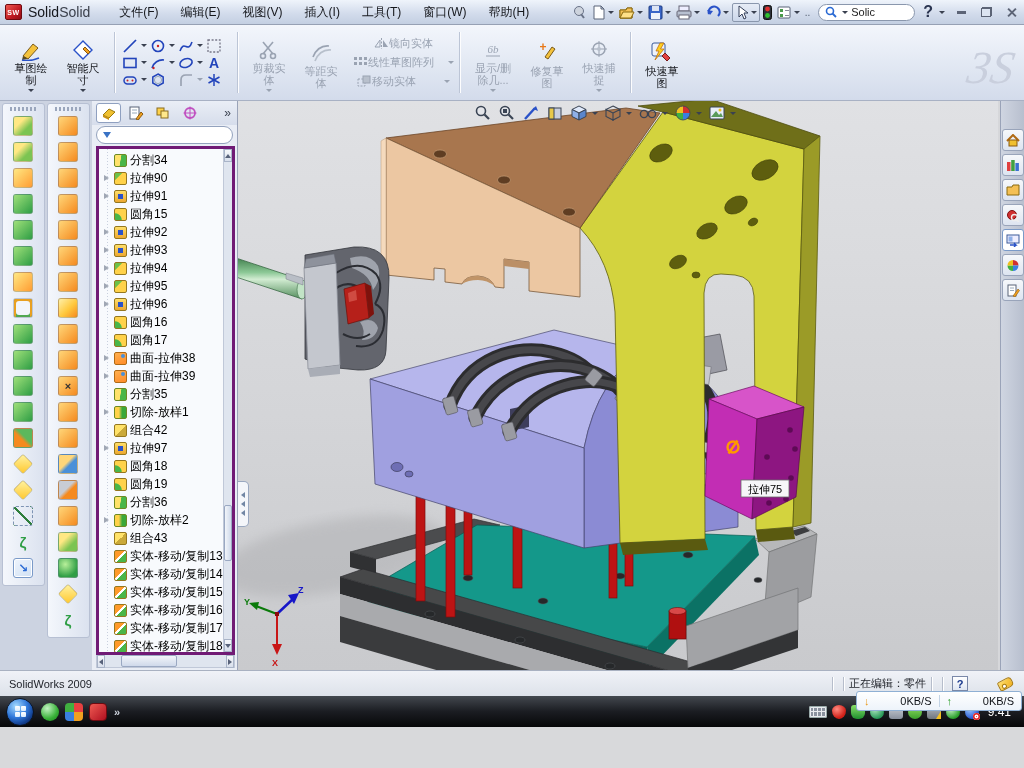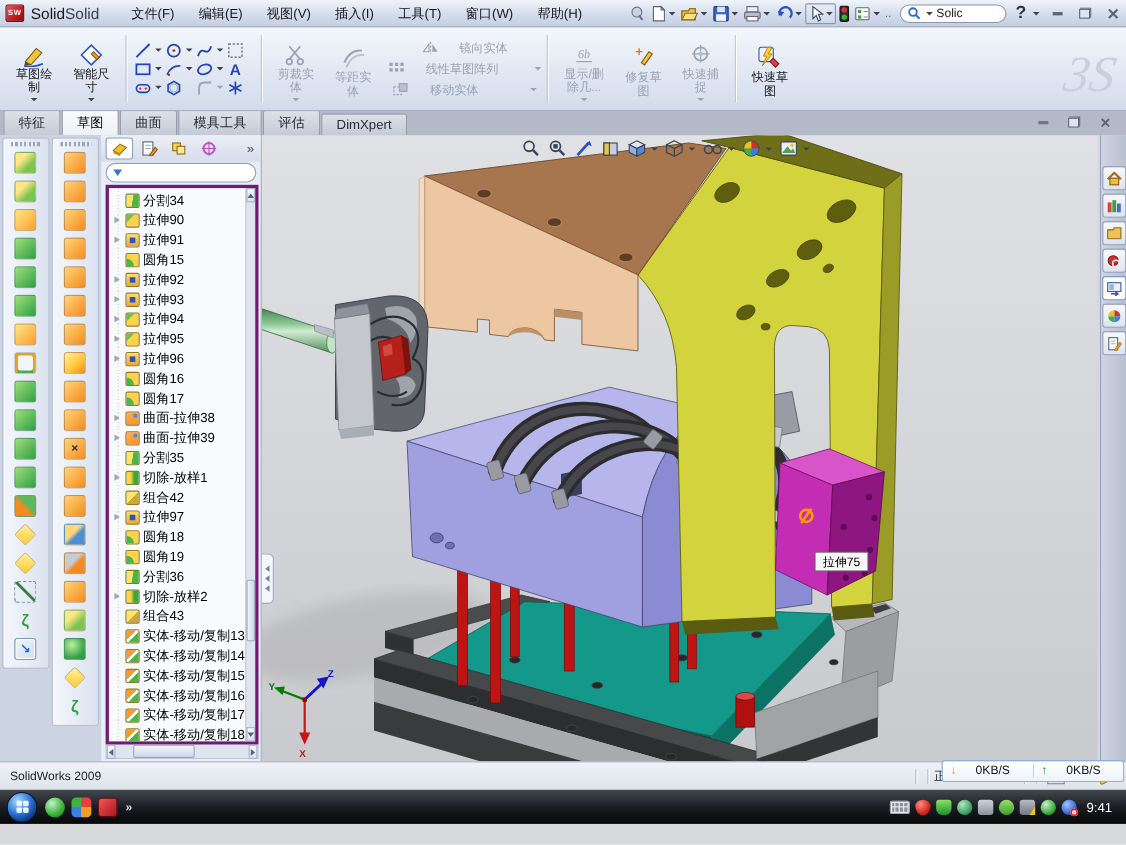--- a/index.html
+++ b/index.html
@@ -31,21 +31,21 @@
 .cgroup{display:flex;align-items:center;padding:0 3px;position:relative;z-index:1}
 .vsep{width:1px;background:#bcc5d6;box-shadow:1px 0 0 #fdfdfe;margin:5px 2px;position:relative;z-index:1}
 .cbtn{width:52px;display:flex;flex-direction:column;align-items:center;padding-top:4px;font-size:11px;line-height:12px;text-align:center}
 .cbtn .cic{height:25px;display:flex;align-items:center;justify-content:center}
 .cbtn .lbl{white-space:pre-line;height:25px}
 .cbtn .dd{margin:2px 0 0}
 .dis{color:#9aa3b2}
 .palette{display:grid;grid-template-columns:repeat(4,28px);grid-auto-rows:17px;align-content:center}
 .pcell{display:flex;align-items:center;gap:1px;padding-left:2px}
 .stack{display:flex;flex-direction:column;justify-content:center;gap:4px;font-size:11px}
-.srow{display:flex;align-items:center;gap:19px;white-space:nowrap}
+.srow{display:flex;align-items:center;gap:0;white-space:nowrap}
 
 .tabrow{height:22px;background:#b3b9c6;display:flex;align-items:flex-end;padding-left:3px}
 .rtab{font-size:12px;padding:2px 13px 3px;background:linear-gradient(#dce0e9,#c5cbd6);border:1px solid #969eae;border-bottom:none;margin-right:1px;color:#272c37;border-radius:2px 2px 0 0}
 .rtab.act{background:linear-gradient(#fafbfd,#edf0f5);color:#000}
 .dwb{margin-left:auto;display:flex;gap:12px;padding:0 12px 5px;align-items:center;color:#6f7686}
 
 .main{display:flex;height:569px}
 .sidetools{width:92px;background:#ccd3e1;display:flex;gap:2px;padding:2px 2px;align-items:flex-start}
 .tcol{width:43px;background:linear-gradient(90deg,#f4f7fc,#dbe2ef);border:1px solid #b7c0d3;border-radius:3px;display:flex;flex-direction:column;align-items:center;padding:3px 0 4px}
 .grip{width:28px;height:4px;margin-bottom:2px;background:repeating-linear-gradient(90deg,#9aa6bc 0 2px,transparent 2px 4px)}
@@ -126,21 +126,21 @@
 
 .statusbar{height:26px;background:linear-gradient(#f0f2f7,#dde2ea);border-top:1px solid #a9b1c1;display:flex;align-items:center;font-size:11px;color:#1c1f26;padding:0 9px}
 .sleft{margin-right:auto}
 .ssep{width:1px;height:14px;background:#b6bdcb;box-shadow:1px 0 0 #fff;margin:0 5px}
 .qmark{width:16px;height:15px;border:1px solid #7a88a8;background:linear-gradient(#ffffff,#dfe6f2);color:#16368c;font-weight:bold;font-size:11px;display:flex;align-items:center;justify-content:center;margin:0 4px}
 .tagic{width:15px;height:10px;background:linear-gradient(135deg,#ffe070,#f0b020);border:1px solid #a87a10;border-radius:2px 4px 4px 2px;transform:rotate(-28deg);margin:0 2px 0 26px;position:relative}
 .tagic::before{content:"";position:absolute;left:2px;top:3px;width:3px;height:3px;border-radius:50%;background:#fff;border:1px solid #a87a10}
 
 .netwidget{position:absolute;left:856px;top:691px;width:166px;height:20px;background:linear-gradient(#ffffff,#edf3fa);border:1px solid #8fb0d4;border-radius:3px;display:flex;align-items:center;font-size:11px;color:#101318;z-index:30;padding:0 7px;gap:4px}
 .ndl{color:#e8991c;font-weight:bold}.nul{color:#2a9e2a;font-weight:bold}
-.nval{flex:1;text-align:center}
+.nval{flex:1;text-align:right}
 .ndiv{width:1px;height:12px;background:#c3d4e6;margin:0 3px}
 
 .taskbar{height:31px;background:linear-gradient(#43484f,#1b1d22 50%,#060708);display:flex;align-items:center;padding:0 6px;gap:7px}
 .orb{width:28px;height:28px;border-radius:50%;background:radial-gradient(circle at 35% 28%,#a6dcff,#3078da 45%,#123e8e 72%,#061c46);border:1px solid #0a1424;display:flex;align-items:center;justify-content:center;flex:none}
 .flag{width:11px;height:11px;display:grid;grid-template-columns:5px 5px;grid-template-rows:5px 5px;gap:1px}
 .flag i{background:linear-gradient(#ffffff,#d8ecff);border-radius:1px}
 .ql{display:flex;align-items:center;gap:6px}
 .qlic{width:18px;height:18px;border-radius:4px}
 .q-grn{border-radius:50%;background:radial-gradient(circle at 35% 30%,#c2f2c2,#38b038 60%,#187818)}
 .q-col{background:conic-gradient(#e84040 0 25%,#f0a020 25% 50%,#3a80e0 50% 75%,#40b040 75%)}
@@ -494,41 +494,20 @@
               <path d="M10,2 L6,10 L9,10 L5,19 L14,8 L10.5,8 L14,2 Z" fill="#ffd020" stroke="#c07010" stroke-width="0.8"></path>
               <path d="M15,12 L20,17 L17,20 L12,15 Z" fill="#e04040" stroke="#7a1a1a"></path>
             </svg>
           </span>
         <span class="lbl lblline">快速草
 图</span>
       </div>
     </div>
   </div>
 
-  <div class="tabrow">
-    <span style="display:flex;align-items:flex-end">
-        <span class="rtab">特征</span>
-        <span class="rtab act">草图</span>
-        <span class="rtab">曲面</span>
-        <span class="rtab">模具工具</span>
-        <span class="rtab">评估</span>
-        <span class="rtab">DimXpert</span>
-      </span>
-    <span class="dwb">
-      <span class="wb">
-          <i class="ic-min" style="background:#6f7686"></i>
-        </span>
-      <span class="wb">
-          <i class="ic-restore"></i>
-        </span>
-      <span class="wb">
-          <i class="ic-close" style="transform:scale(.85)"></i>
-        </span>
-    </span>
-  </div>
 
   <div class="main">
     <div class="sidetools">
       <div class="tcol">
           <div class="grip"></div>
           <div>
             <div class="tirow">
               <span class="ti p-yg"></span>
               <i class="dd2"></i>
             </div>

